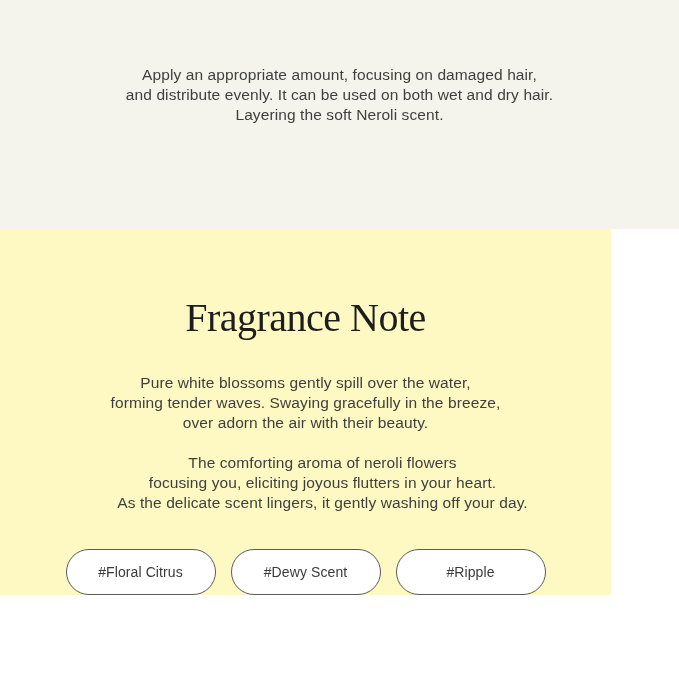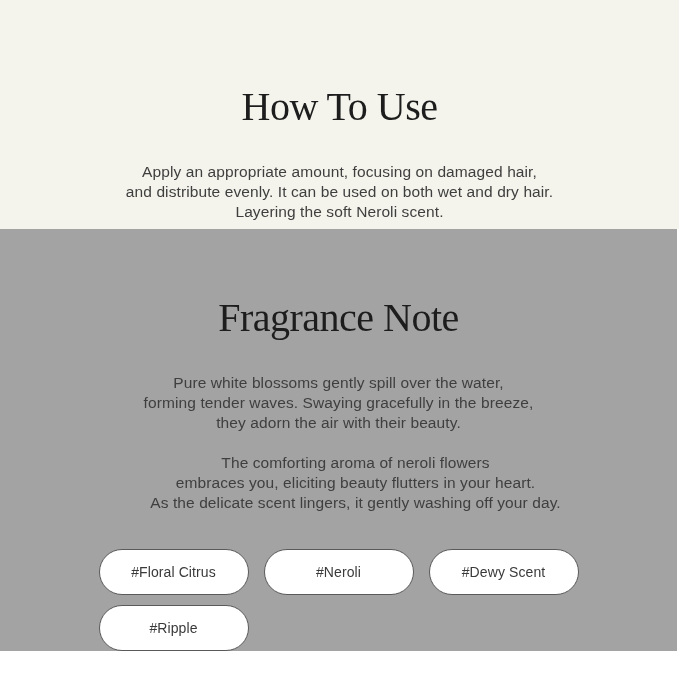--- a/index.html
+++ b/index.html
@@ -41,24 +41,24 @@
     font-size: 15.5px;
     line-height: 20px;
     letter-spacing: 0.1px;
     color: #3f3f3f;
   }
   .body-copy .line { white-space: nowrap; }
 
   
   .fragrance-note {
     box-sizing: border-box;
-    width: 677px;
+    width: 611px;
     text-align: center;
     padding-top: 34px;
-    background: #a3a3a3;
+    background: #fef9c3;
   }
   .fragrance-note .body-copy { margin-top: 24px; }
   .paragraph-gap { height: 20px; }
 
   
   .tag-grid {
     width: 480px;
     margin: 36px auto 0 auto;
     display: grid;
     grid-template-columns: repeat(3, 150px);
@@ -81,46 +81,44 @@
     letter-spacing: 0.1px;
     color: #3a3a3a;
   }
 </style>
 </head>
 <body>
 
 <div class="canvas">
 
   <section class="how-to-use">
-    <h2 class="section-title">How To Use</h2>
     <div class="body-copy">
       <div class="line">Apply an appropriate amount, focusing on damaged hair,</div>
       <div class="line">and distribute evenly. It can be used on both wet and dry hair.</div>
       <div class="line">Layering the soft Neroli scent.</div>
     </div>
   </section>
 
   <section class="fragrance-note">
     <h2 class="section-title">Fragrance Note</h2>
 
     <div class="body-copy">
       <div class="line">Pure white blossoms gently spill over the water,</div>
       <div class="line">forming tender waves. Swaying gracefully in the breeze,</div>
-      <div class="line">they adorn the air with their beauty.</div>
+      <div class="line">over adorn the air with their beauty.</div>
     </div>
 
     <div class="paragraph-gap"></div>
 
     <div class="body-copy" style="margin-top:0;padding-left:34px;">
       <div class="line">The comforting aroma of neroli flowers</div>
-      <div class="line">embraces you, eliciting beauty flutters in your heart.</div>
+      <div class="line">focusing you, eliciting joyous flutters in your heart.</div>
       <div class="line">As the delicate scent lingers, it gently washing off your day.</div>
     </div>
 
     <div class="tag-grid">
       <div class="tag-pill">#Floral Citrus</div>
-      <div class="tag-pill">#Neroli</div>
       <div class="tag-pill">#Dewy Scent</div>
       <div class="tag-pill">#Ripple</div>
     </div>
   </section>
 
 </div>
 
 </body></html>

